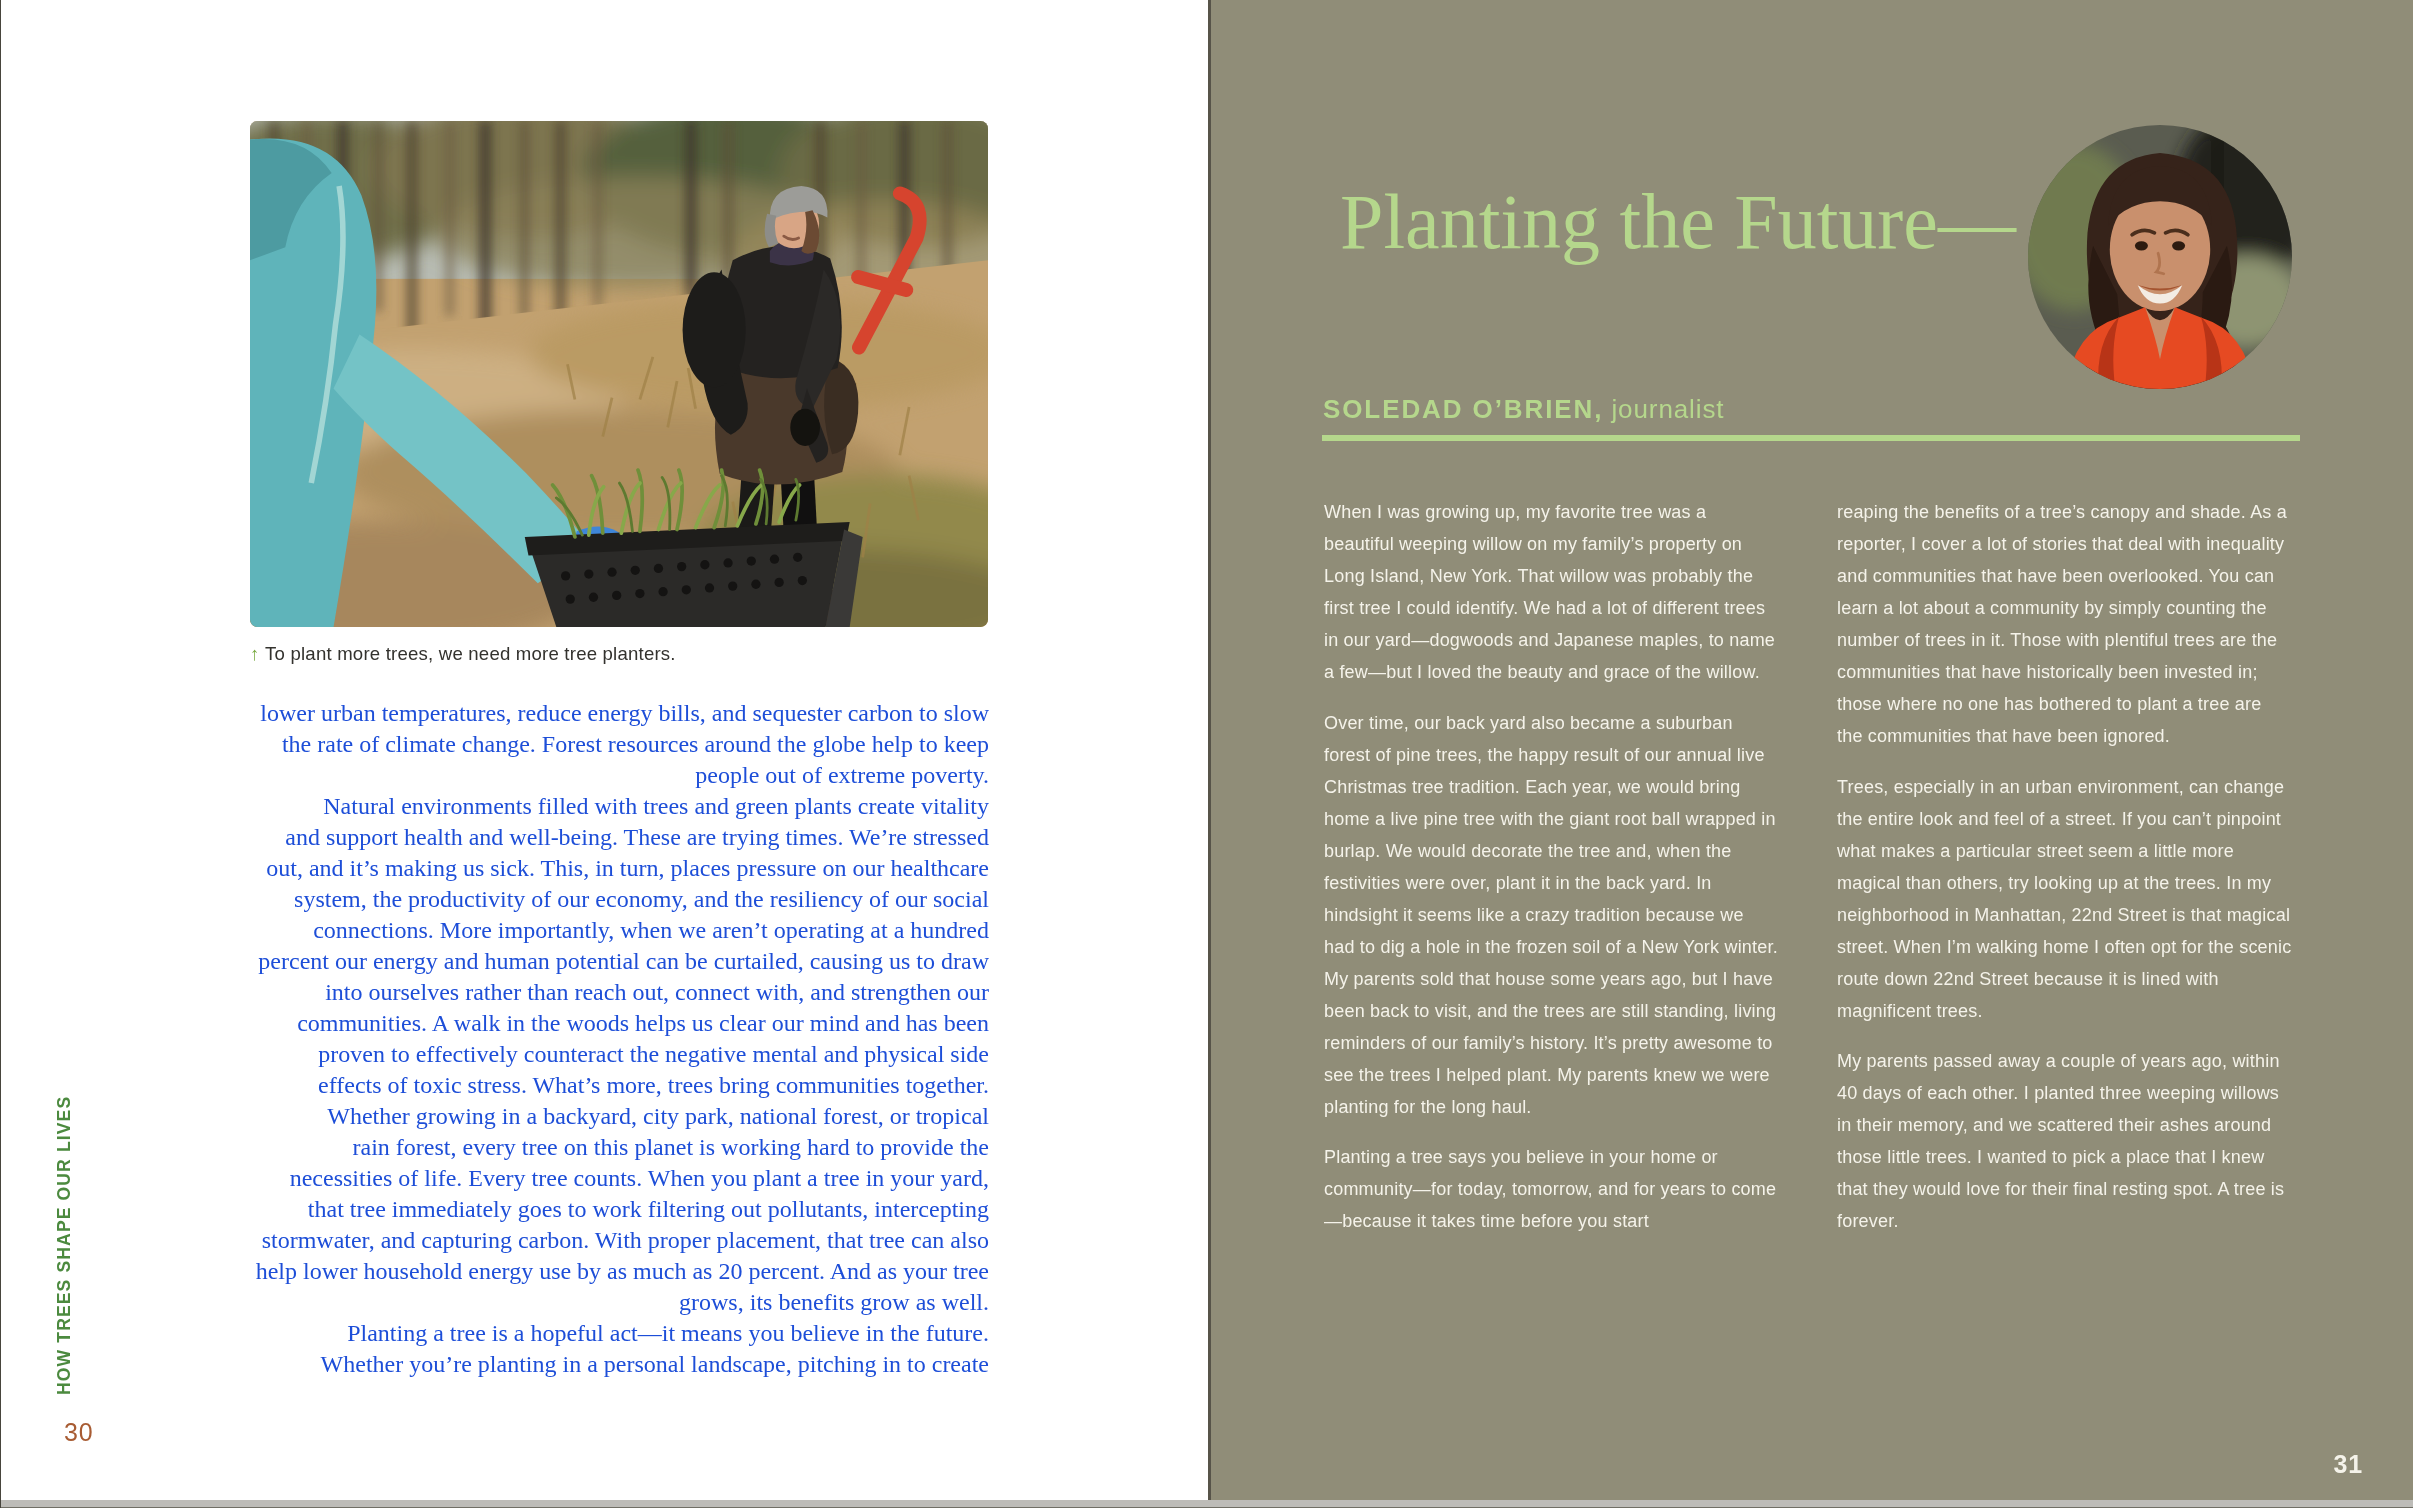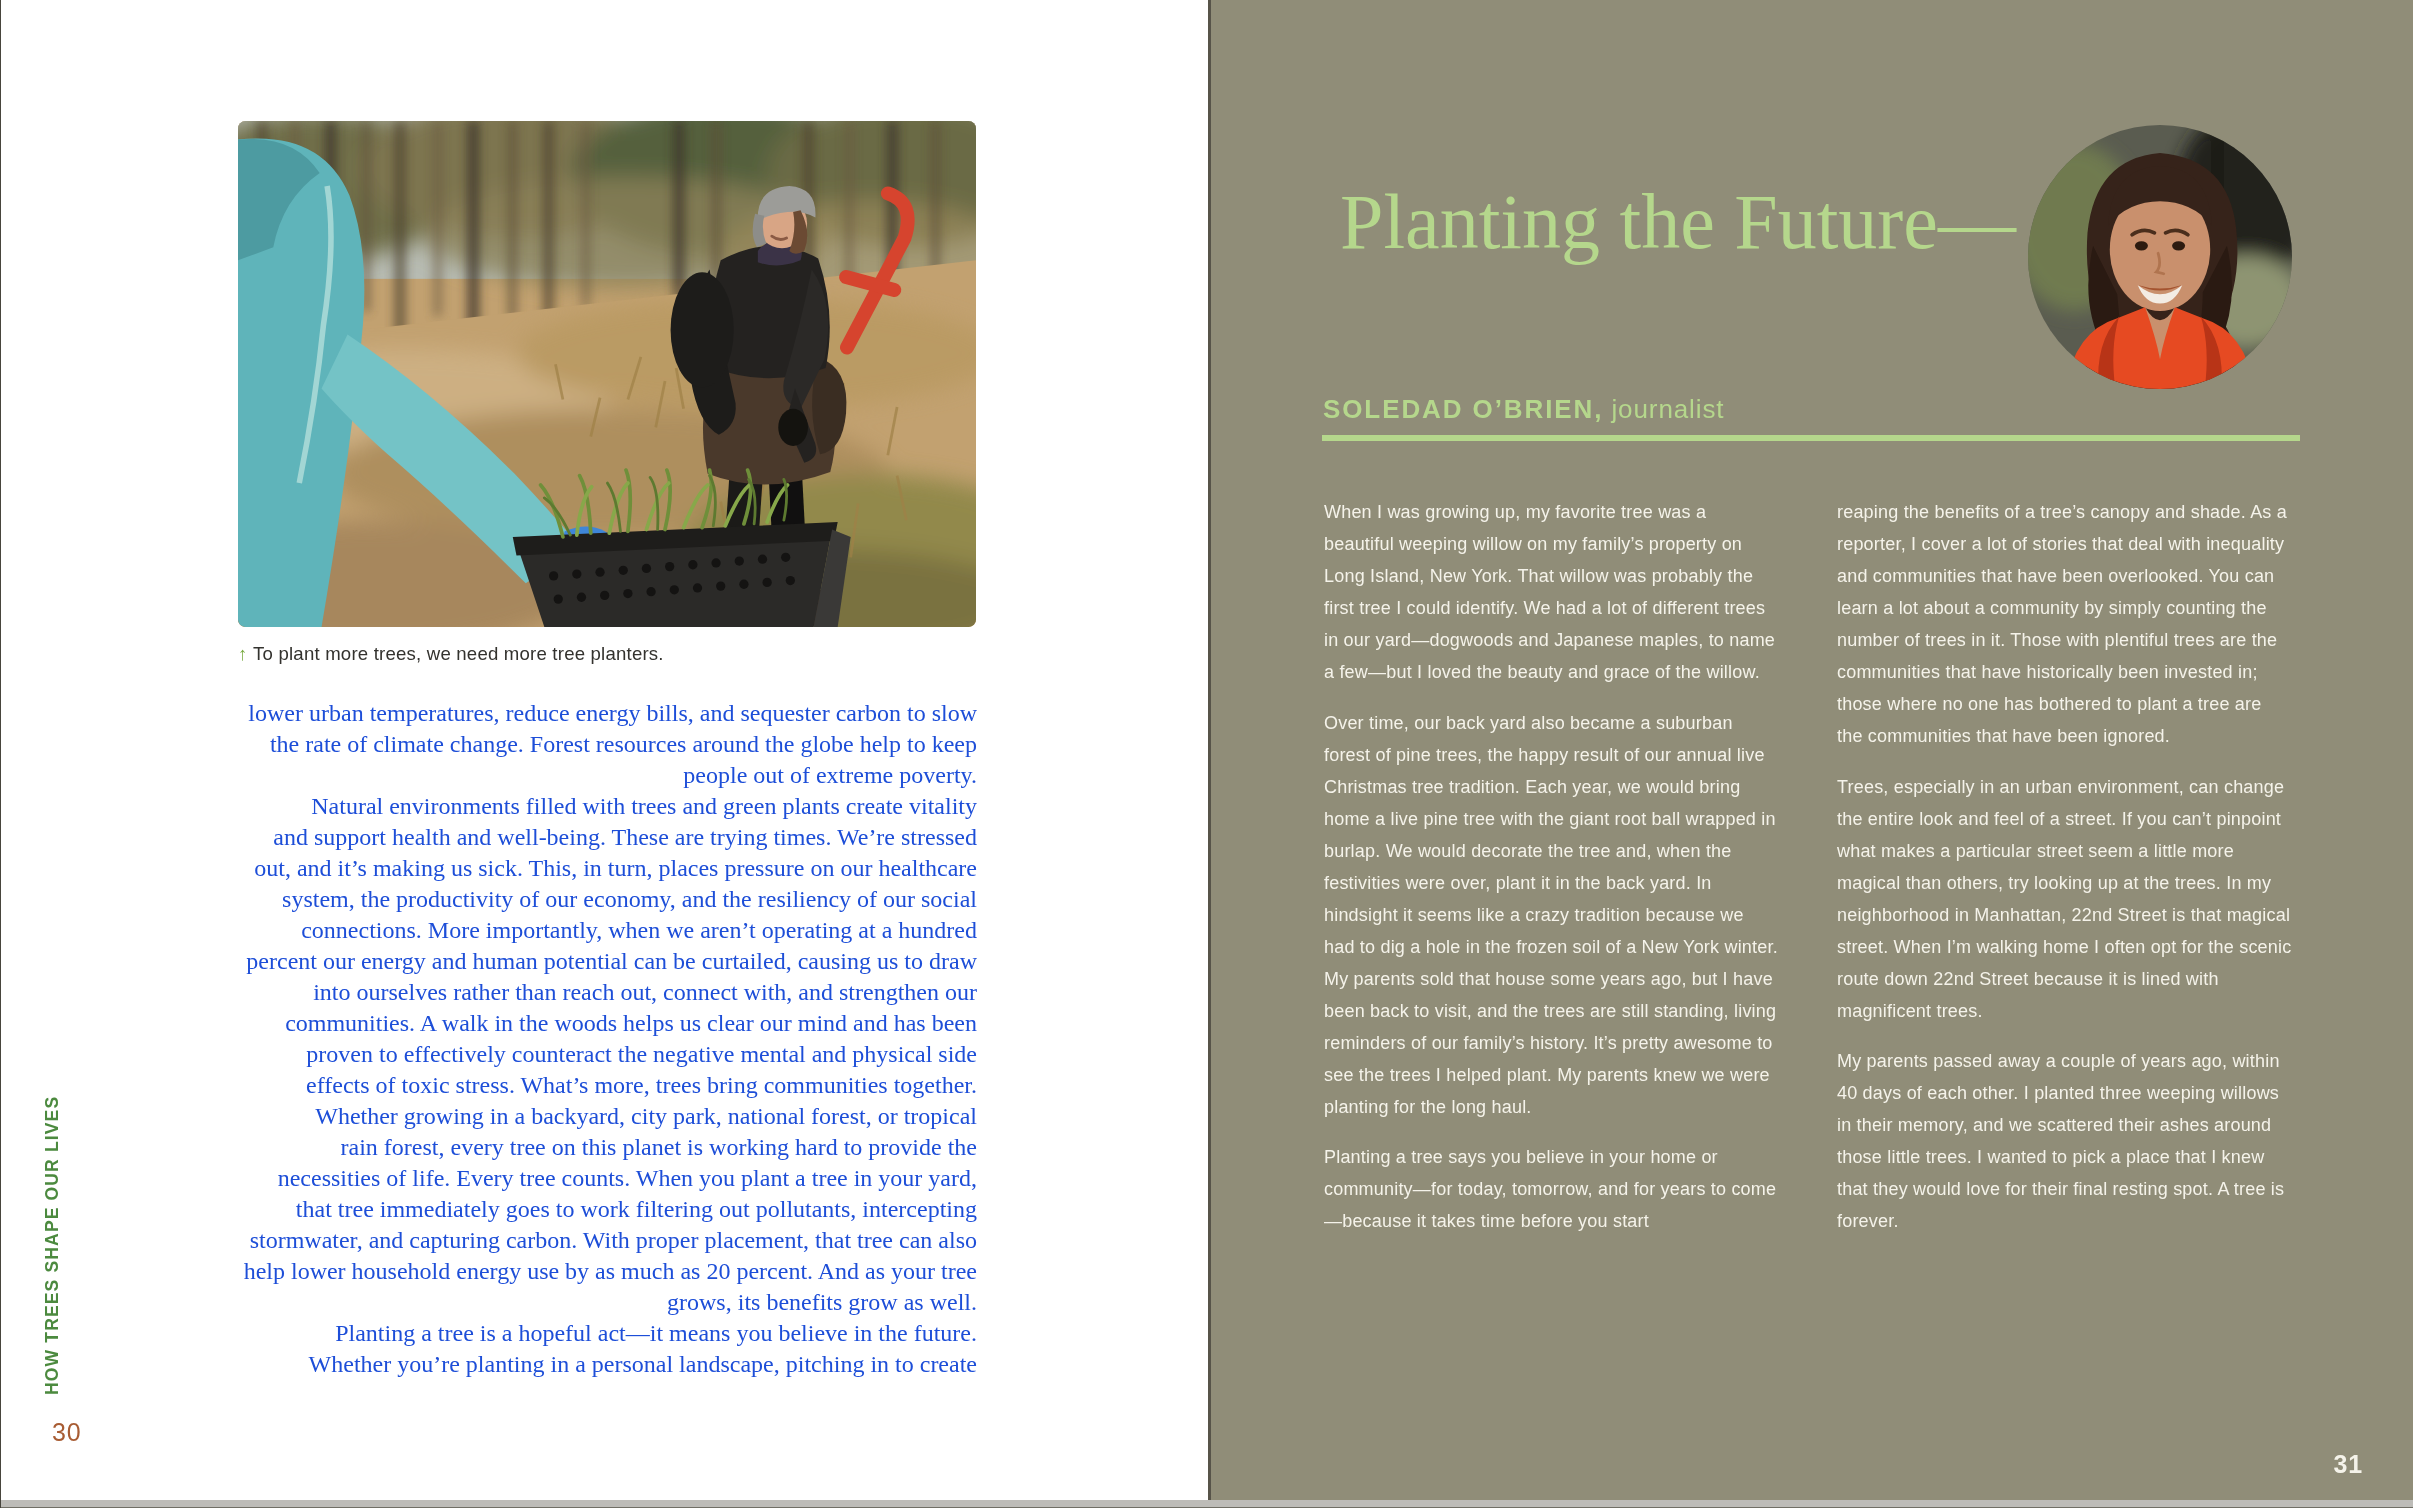--- a/index.html
+++ b/index.html
@@ -1,19 +1,19 @@
 <!DOCTYPE html>
 <html style="font-size:15px"><head>
 <meta charset="utf-8">
 <style>
   html,body{margin:0;padding:0;background:#ffffff;}
   #spread{position:relative;width:2413px;height:1508px;overflow:hidden;background:#ffffff;
           font-family:"Liberation Sans",sans-serif;border-left:1.9px solid #47453d;}
   
-  #left-page{position:absolute;left:0;top:0;width:1310px;height:1501px;background:#ffffff;}
+  #left-page{position:absolute;left:12px;top:0;width:1310px;height:1501px;background:#ffffff;}
   #photo{position:absolute;left:237px;top:121px;width:738px;height:506px;border-radius:7.4px;overflow:hidden;}
   #caption{position:absolute;left:237px;top:642px;width:738px;font-size:18.6px;line-height:24px;color:#33322e;letter-spacing:0.2px;}
   #caption .arrow{color:#76a93e;font-weight:bold;margin-right:5.6px;}
   #body-text{position:absolute;left:238px;top:698px;width:738px;color:#1d4ed8;
              font-family:"Liberation Serif",serif;font-size:24px;line-height:31px;text-align:right;}
   #body-text p{margin:0;}
   #body-text p.indent{text-indent:35px;}
   #sidebar-title{position:absolute;left:41px;top:1131px;height:264px;
                  writing-mode:vertical-rl;transform:rotate(180deg);
                  font-size:17.6px;font-weight:bold;letter-spacing:1.1px;color:#4c8a3f;white-space:nowrap;}

